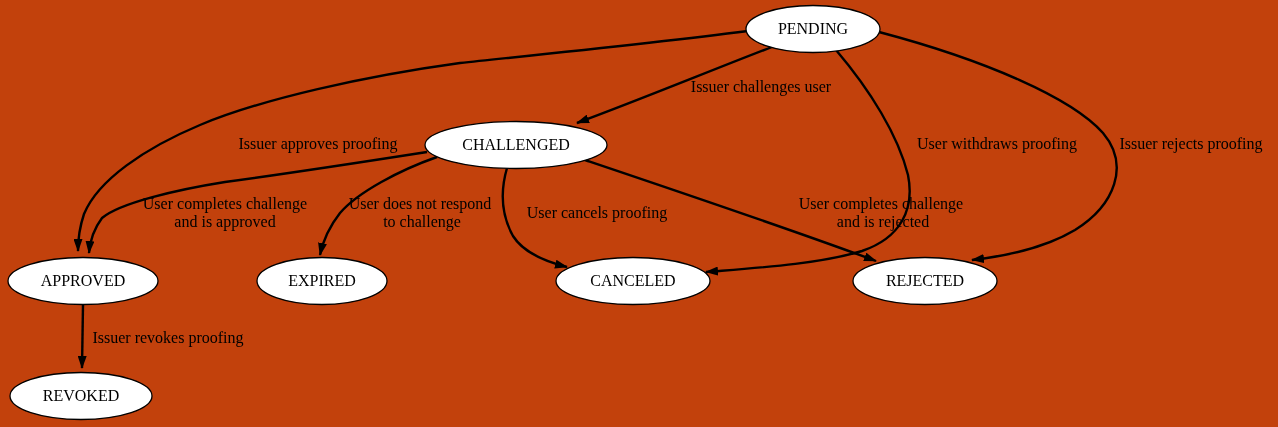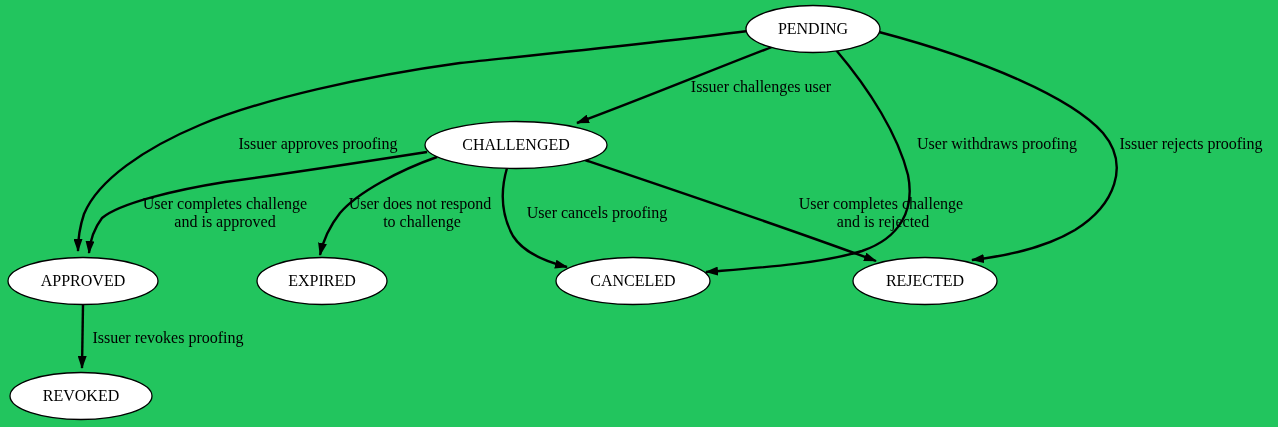--- a/index.html
+++ b/index.html
@@ -4,21 +4,21 @@
 <style>
   html, body {
     margin: 0;
     padding: 0;
     background: #ffffff;
   }
   .stage {
     position: relative;
     width: 1278px;
     height: 427px;
-    background: #22c55e;
+    background: #c2410c;
     overflow: hidden;
     text-align: right;
   }
   svg text {
     font-family: "Liberation Serif", "DejaVu Serif", serif;
     font-size: 16px;
     fill: #000000;
     text-anchor: middle;
   }
   .edge {

